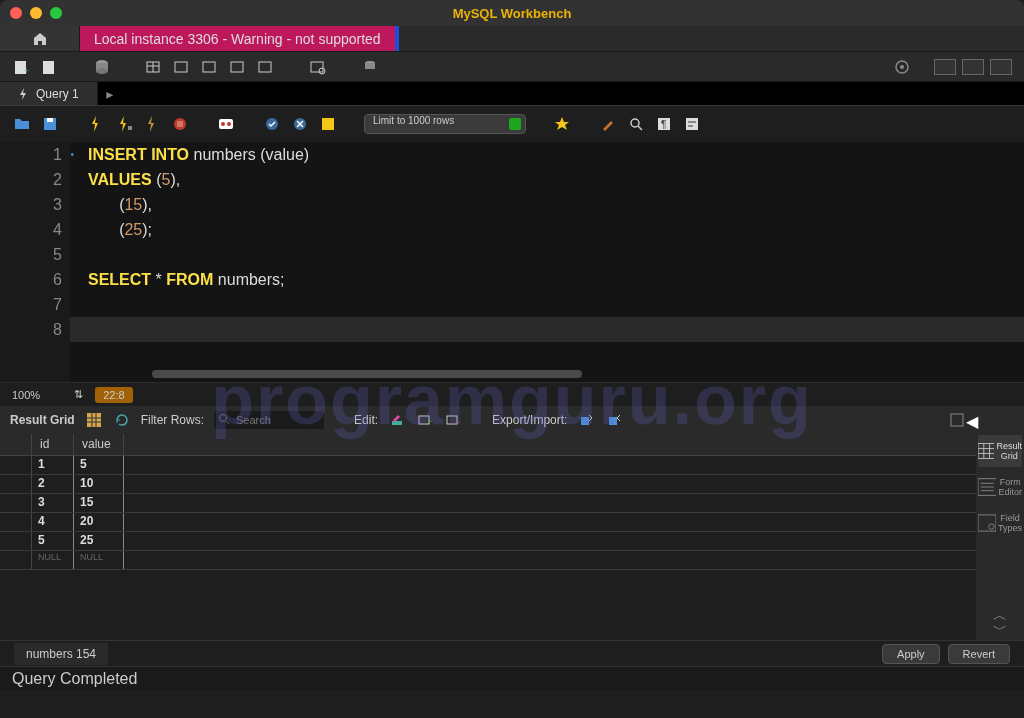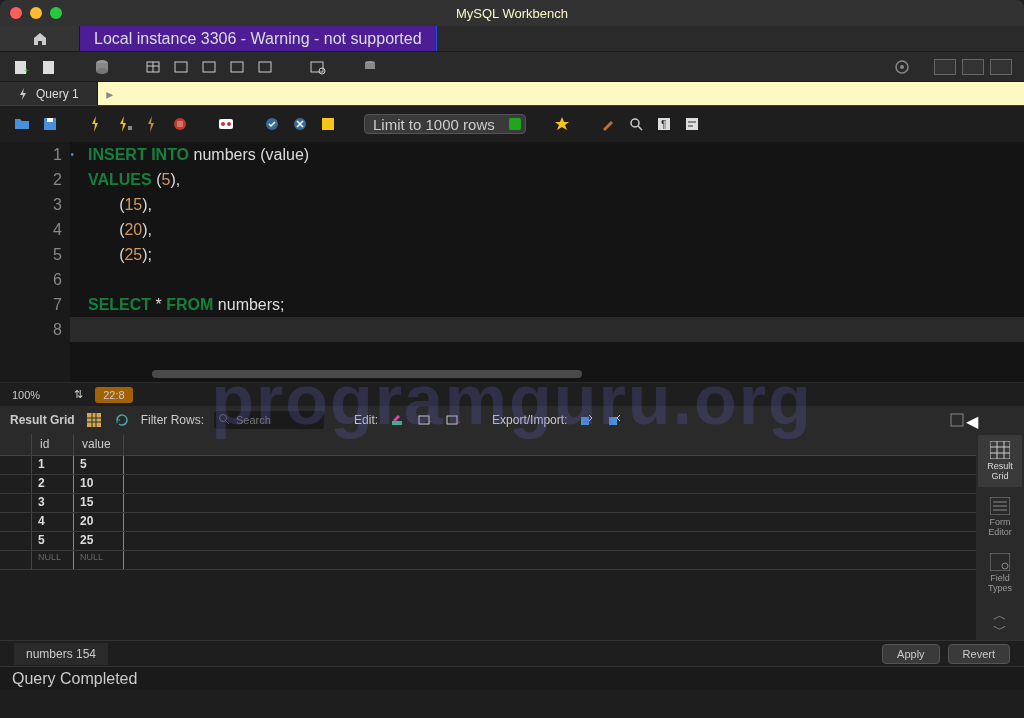--- a/index.html
+++ b/index.html
@@ -3,44 +3,44 @@
 <meta charset="utf-8">
 <style>
 * { margin: 0; padding: 0; box-sizing: border-box; font-family: -apple-system, BlinkMacSystemFont, "Helvetica Neue", Arial, sans-serif; }
 body { background: #1e1e1e; color: #ccc; width: 1024px; height: 718px; overflow: hidden; user-select: none; }
 .titlebar { height: 26px; background: #323232; display: flex; align-items: center; padding: 0 10px; position: relative; border-top-left-radius: 8px; border-top-right-radius: 8px; }
 .traffic-lights { display: flex; gap: 8px; }
 .traffic-light { width: 12px; height: 12px; border-radius: 50%; }
 .tl-red { background: #ff5f57; }
 .tl-yellow { background: #febc2e; }
 .tl-green { background: #28c840; }
-.title-text { position: absolute; left: 50%; transform: translateX(-50%); font-size: 13px; color: #fef9c3; font-weight: 400; }
+.title-text { position: absolute; left: 50%; transform: translateX(-50%); font-size: 13px; color: #eab308; font-weight: 700; }
 .tab-row { height: 26px; background: #2a2a2a; display: flex; align-items: stretch; border-bottom: 1px solid #1a1a1a; }
 .home-tab { width: 80px; display: flex; align-items: center; justify-content: center; background: #343434; border-right: 1px solid #1a1a1a; cursor: pointer; }
-.conn-tab { padding: 0 14px; display: flex; align-items: center; background: #4c1d95; font-size: 16px; color: #ddd; border-right: 1px solid #1d4ed8; cursor: pointer; }
+.conn-tab { padding: 0 14px; display: flex; align-items: center; background: #be185d; font-size: 14px; color: #ddd; border-right: 4px solid #1d4ed8; cursor: pointer; }
 .main-toolbar { height: 30px; background: #2a2a2a; display: flex; align-items: center; padding: 0 12px; gap: 8px; border-bottom: 1px solid #1a1a1a; }
 .tb-sep { width: 16px; }
 .tb-icon { width: 20px; height: 20px; display: flex; align-items: center; justify-content: center; cursor: pointer; }
 .tb-right { margin-left: auto; display: flex; gap: 6px; align-items: center; }
 .panel-toggle { width: 22px; height: 16px; border: 1px solid #666; background: #333; cursor: pointer; }
-.query-tabs { height: 24px; background: #fef9c3; display: flex; align-items: stretch; border-bottom: 1px solid #3a3a3a; }
+.query-tabs { height: 24px; background: #000000; display: flex; align-items: stretch; border-bottom: 1px solid #3a3a3a; }
 .query-tab { background: #2e2e2e; padding: 0 18px; display: flex; align-items: center; gap: 6px; font-size: 12px; color: #ddd; cursor: pointer; border-right: 1px solid #1a1a1a; }
 .add-tab-icon { width: 24px; display: flex; align-items: center; justify-content: center; color: #888; font-size: 14px; cursor: pointer; }
 .editor-toolbar { height: 36px; background: #1e1e1e; display: flex; align-items: center; padding: 0 12px; gap: 8px; }
 .et-btn { width: 20px; height: 20px; display: flex; align-items: center; justify-content: center; cursor: pointer; }
 .et-sep { width: 10px; }
-.limit-select { background: #3a3a3a; color: #ccc; border: 1px solid #555; border-radius: 4px; height: 20px; padding: 0 20px 0 8px; font-size: 15px; position: relative; width: 162px; display: flex; align-items: center; cursor: pointer; }
+.limit-select { background: #3a3a3a; color: #ccc; border: 1px solid #555; border-radius: 4px; height: 20px; padding: 0 20px 0 8px; font-size: 10px; position: relative; width: 162px; display: flex; align-items: flex-start; cursor: pointer; }
 .limit-select::after { content: ""; position: absolute; right: 4px; top: 3px; width: 12px; height: 12px; background: #1ea61e; border-radius: 2px; }
 .editor { height: 240px; display: flex; background: #141414; font-family: "Menlo", "Consolas", monospace; font-size: 16px; }
 .gutter { width: 70px; background: #1a1a1a; text-align: right; padding-right: 8px; color: #888; line-height: 25px; }
 .gutter div { position: relative; }
 .stmt-dot::after { content: "•"; position: absolute; right: -12px; top: 0; color: #3a8ee6; font-size: 10px; }
 .code { flex: 1; padding-left: 18px; line-height: 25px; position: relative; }
 .code .line-hl { position: absolute; left: 0; right: 0; background: #2a2a2a; height: 25px; }
-.kw { color: #15803d; font-weight: bold; }
+.kw { color: #fde047; font-weight: bold; }
 .id { color: #ddd; }
 .paren { color: #ddd; }
 .num { color: #d19a66; }
 .punc { color: #ddd; }
 .scroll-thumb { position: absolute; bottom: 4px; left: 82px; width: 430px; height: 8px; background: #4a4a4a; border-radius: 4px; }
 .zoom-row { height: 24px; background: #1e1e1e; display: flex; align-items: center; padding: 0 12px; gap: 12px; font-size: 11px; border-top: 1px solid #2a2a2a; }
 .zoom-sel { width: 50px; }
 .watermark { position: absolute; top: 360px; left: 0; width: 1024px; text-align: center; font-size: 70px; font-weight: bold; color: rgba(100,100,200,0.25); letter-spacing: 2px; pointer-events: none; z-index: 50; }
 .result-row { display: flex; height: 234px; }
 .result-main { flex: 1; display: flex; flex-direction: column; }
@@ -57,21 +57,21 @@
 .gh-id { width: 42px; }
 .gh-val { width: 50px; }
 .grid-body { font-size: 12px; }
 .grid-row { display: flex; height: 19px; border-bottom: 1px solid #3a3a3a; }
 .gr-spacer { width: 32px; border-right: 1px solid #444; }
 .gr-cell { border-right: 1px solid #888; padding: 1px 6px; color: #ddd; font-weight: 600; }
 .gr-id { width: 42px; }
 .gr-val { width: 50px; }
 .null-cell { color: #666; font-size: 9px; font-weight: normal; }
 .result-side { width: 48px; background: #2a2a2a; display: flex; flex-direction: column; align-items: center; padding-top: 6px; gap: 4px; }
-.side-item { width: 44px; display: flex; flex-direction: column; align-items: center; padding: 6px 0; cursor: pointer; font-size: 9px; color: #999; text-align: center; gap: 2px; border-radius: 1px; }
+.side-item { width: 44px; display: flex; flex-direction: row; align-items: center; padding: 6px 0; cursor: pointer; font-size: 9px; color: #999; text-align: center; gap: 2px; border-radius: 1px; }
 .side-item.active { background: #3a3a3a; color: #ddd; }
 .side-arrow { color: #888; font-size: 14px; line-height: 10px; cursor: pointer; }
 .status-tabs { height: 26px; background: #1e1e1e; display: flex; align-items: center; padding: 0 14px; font-size: 12px; border-top: 1px solid #333; gap: 8px; }
 .status-tab { background: #2a2a2a; padding: 4px 12px; color: #ccc; cursor: pointer; }
 .status-right { margin-left: auto; display: flex; gap: 8px; }
 .btn { background: #3a3a3a; border: 1px solid #555; color: #ccc; padding: 3px 14px; font-size: 11px; border-radius: 4px; cursor: pointer; }
 .statusbar { height: 24px; background: #1a1a1a; display: flex; align-items: center; padding: 0 12px; font-size: 16px; color: #ccc; border-top: 1px solid #333; }
 svg { display: block; }
 </style>
 </head>
@@ -288,21 +288,20 @@
     <div>6</div>
     <div>7</div>
     <div class="stmt-dot">8</div>
   </div>
   <div class="code">
     <div class="line-hl" style="top:175px"></div>
     <div style="position:relative">
       <div><span class="kw">INSERT</span> <span class="kw">INTO</span> <span class="id">numbers</span> <span class="paren">(</span><span class="id">value</span><span class="paren">)</span></div>
       <div><span class="kw">VALUES</span> <span class="paren">(</span><span class="num">5</span><span class="paren">)</span><span class="punc">,</span></div>
       <div>&nbsp;&nbsp;&nbsp;&nbsp;&nbsp;&nbsp;&nbsp;<span class="paren">(</span><span class="num">15</span><span class="paren">)</span><span class="punc">,</span></div>
-      <div>&nbsp;&nbsp;&nbsp;&nbsp;&nbsp;&nbsp;&nbsp;<span class="paren">(</span><span class="num">20</span><span class="paren">)</span><span class="punc">,</span></div>
       <div>&nbsp;&nbsp;&nbsp;&nbsp;&nbsp;&nbsp;&nbsp;<span class="paren">(</span><span class="num">25</span><span class="paren">)</span><span class="punc">;</span></div>
       <div>&nbsp;</div>
       <div><span class="kw">SELECT</span> <span class="punc">*</span> <span class="kw">FROM</span> <span class="id">numbers</span><span class="punc">;</span></div>
     </div>
     <div class="scroll-thumb"></div>
   </div>
 </div>
 
 <div class="zoom-row">
   <span class="zoom-sel">100%</span>

